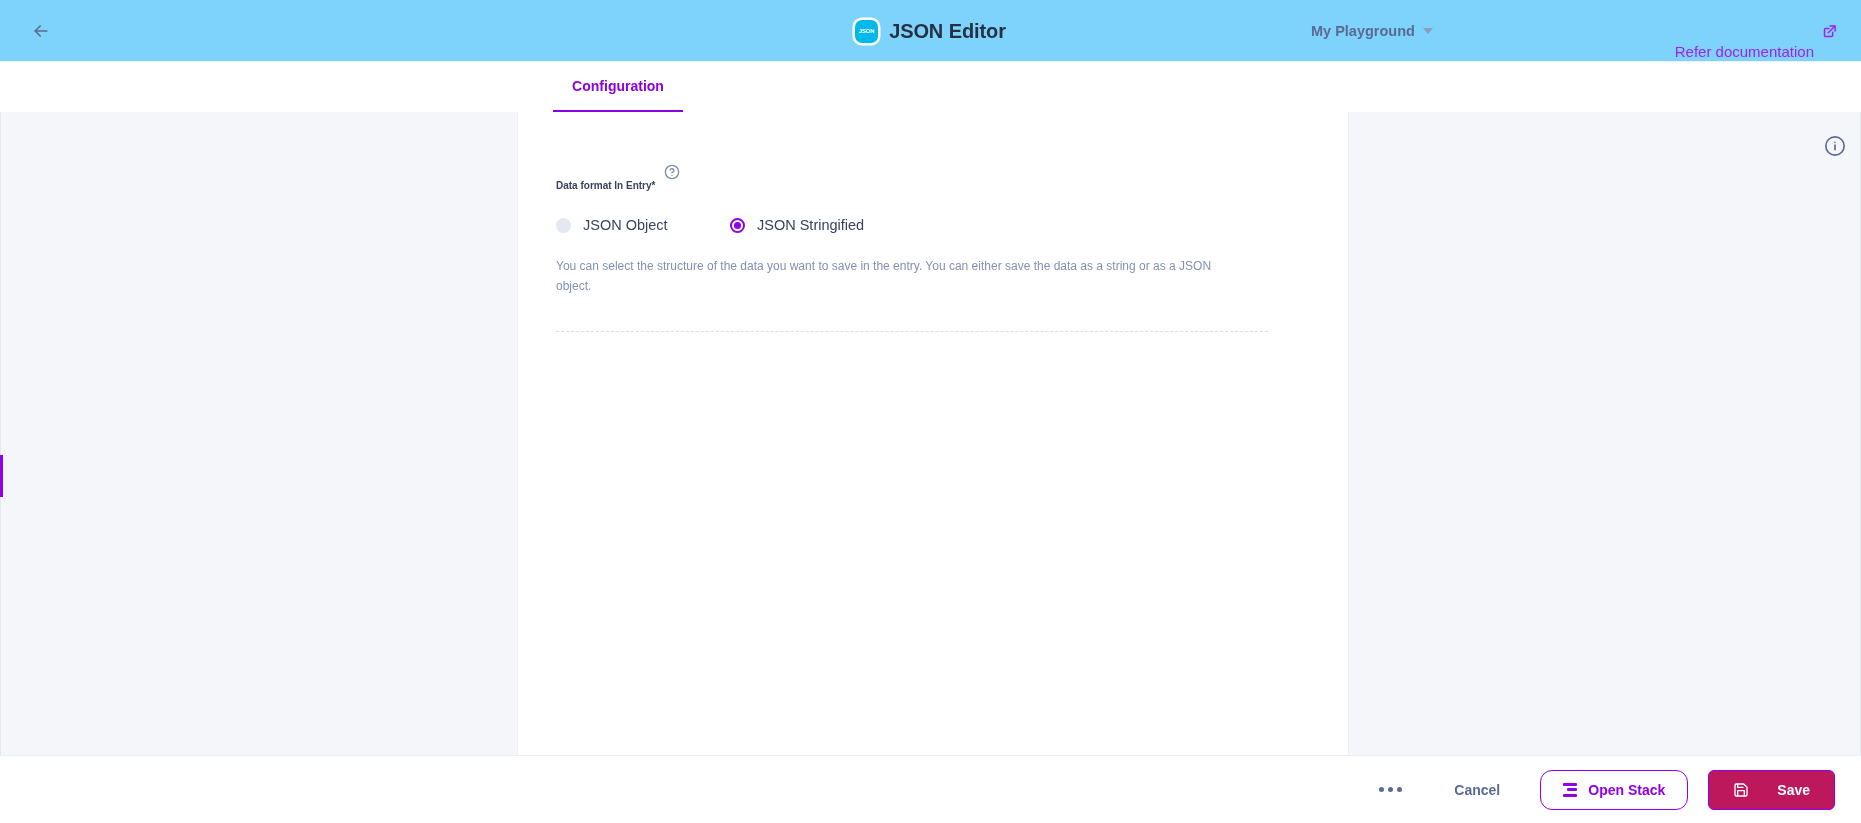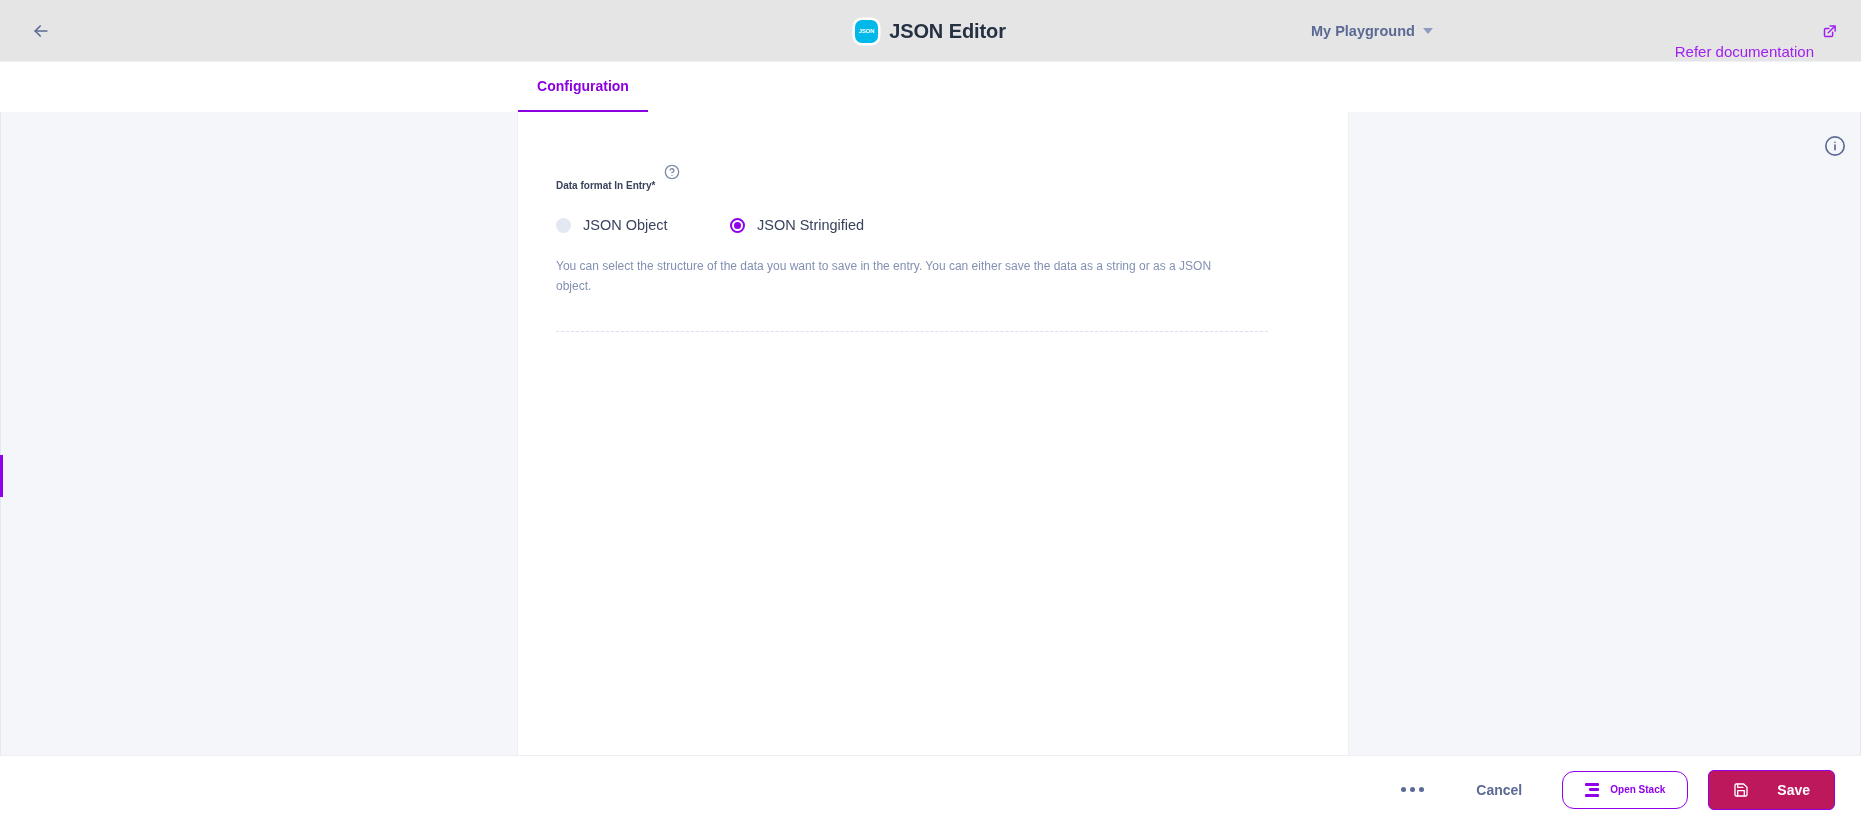--- a/index.html
+++ b/index.html
@@ -19,21 +19,21 @@
     display: flex;
     flex-direction: column;
     background: #ffffff;
   }
 
   
   .header {
     position: relative;
     height: 62px;
     flex: 0 0 62px;
-    background: #e5e5e5;
+    background: #7dd3fc;
     display: flex;
     align-items: center;
     padding: 15px 24px;
     border-bottom: 1px solid #f0f1f5;
     z-index: 5;
   }
 
   .back-arrow {
     width: 34px;
     height: 34px;
@@ -126,20 +126,21 @@
 
   
   .tabstrip {
     position: relative;
     height: 50px;
     flex: 0 0 50px;
     background: #ffffff;
     display: flex;
     align-items: flex-end;
     z-index: 4;
+    margin-left: 35px;
   }
   .tab {
     position: absolute;
     left: 518px;
     bottom: 0;
     width: 130px;
     height: 50px;
     display: flex;
     align-items: center;
     justify-content: center;
@@ -319,21 +320,21 @@
 
   .btn-openstack {
     display: flex;
     align-items: center;
     gap: 11px;
     background: #ffffff;
     border: 1.5px solid #9000e8;
     border-radius: 12px;
     color: #9000e8;
     font-family: inherit;
-    font-size: 10px;
+    font-size: 14px;
     font-weight: bold;
     padding: 11px 22px;
     cursor: pointer;
     margin-right: 20px;
   }
 
   .btn-save {
     display: flex;
     align-items: center;
     gap: 28px;

